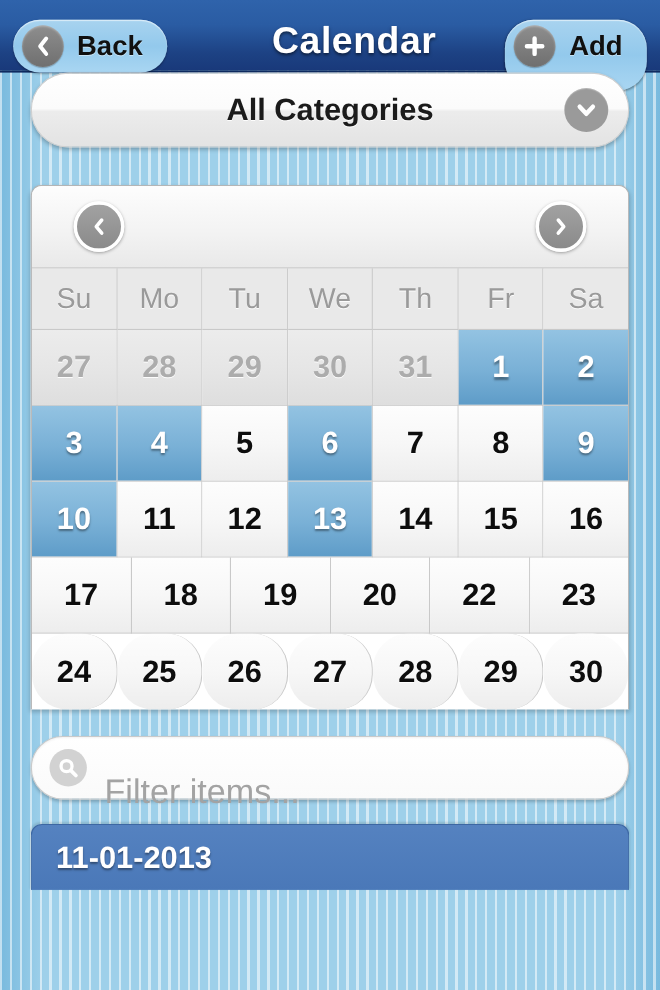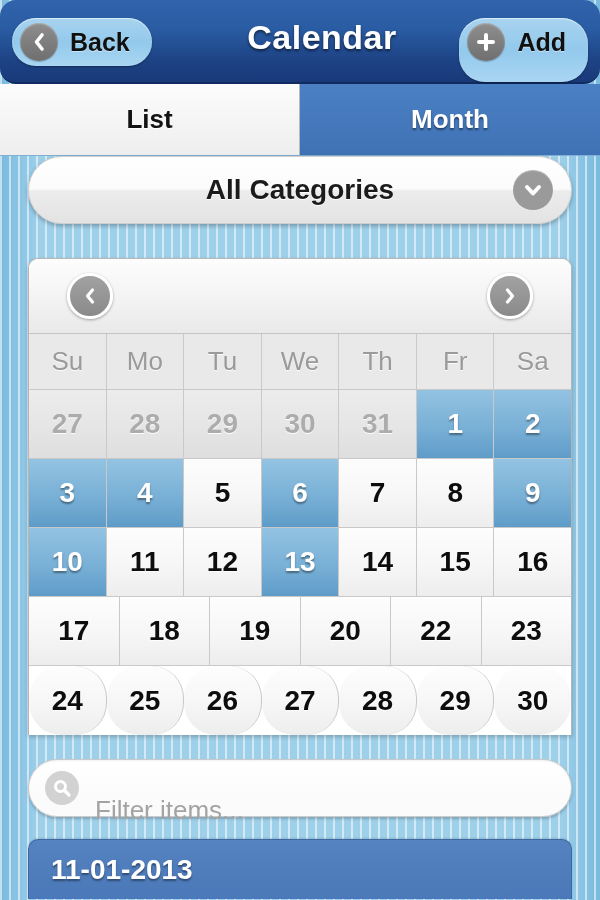--- a/index.html
+++ b/index.html
@@ -25,25 +25,24 @@
         rgba(255,255,255,0.55) 2px,
         rgba(255,255,255,0.0) 2px,
         rgba(255,255,255,0.0) 9px
       ),
       linear-gradient(to right, #79bade 0px, #9ed0ea 40px, #9ed0ea 560px, #79bade 600px);
   }
 
   
   .titlebar {
     position: relative;
-    height: 84px;
+    height: 66px;
     background: linear-gradient(to bottom, #2f63ab 0%, #2a5ca3 35%, #1d4284 75%, #19397a 100%);
     border-bottom: 2px solid #0f2b60;
     box-sizing: border-box;
-    border-radius: 16px;
   }
   .title-text {
     position: absolute;
     left: 0; right: 0;
     top: 18px;
     text-align: center;
     color: #ffffff;
     font-size: 34px;
     font-weight: bold;
     letter-spacing: 0.5px;
@@ -247,21 +246,21 @@
   }
   .search-circ {
     width: 34px; height: 34px;
     border-radius: 50%;
     background: #d2d2d2;
     display: flex; align-items: center; justify-content: center;
     flex: none;
   }
   .filter .ph {
     margin-left: 16px;
-    font-size: 26px;
+    font-size: 31px;
     color: #a3a3a3;
     margin-top: 44px;
   }
 
   
   .list-section {
     margin-top: 22px;
     height: 60px;
     border-radius: 10px 10px 0 0;
     background: linear-gradient(to bottom, #5582c0 0%, #4a78b8 100%);
@@ -302,28 +301,20 @@
       <span class="circ-icon">
         <svg width="22" height="22" viewBox="0 0 22 22">
           <path d="M11 4 L11 18 M4 11 L18 11" fill="none" stroke="#ffffff" stroke-width="4" stroke-linecap="round"></path>
         </svg>
       </span>
       <span class="label">Add</span>
     </div>
 
   </div>
 
-  <div class="tabbar">
-    <div class="tab active">
-      <span>List</span>
-    </div>
-    <div class="tab inactive">
-      <span>Month</span>
-    </div>
-  </div>
 
   <div class="content">
 
     <div class="category-select">
       <span class="cat-label">All Categories</span>
       <span class="chevdown">
         <svg width="22" height="22" viewBox="0 0 22 22">
           <path d="M5 8 L11 14.5 L17 8" fill="none" stroke="#ffffff" stroke-width="4" stroke-linecap="round" stroke-linejoin="round"></path>
         </svg>
       </span>

